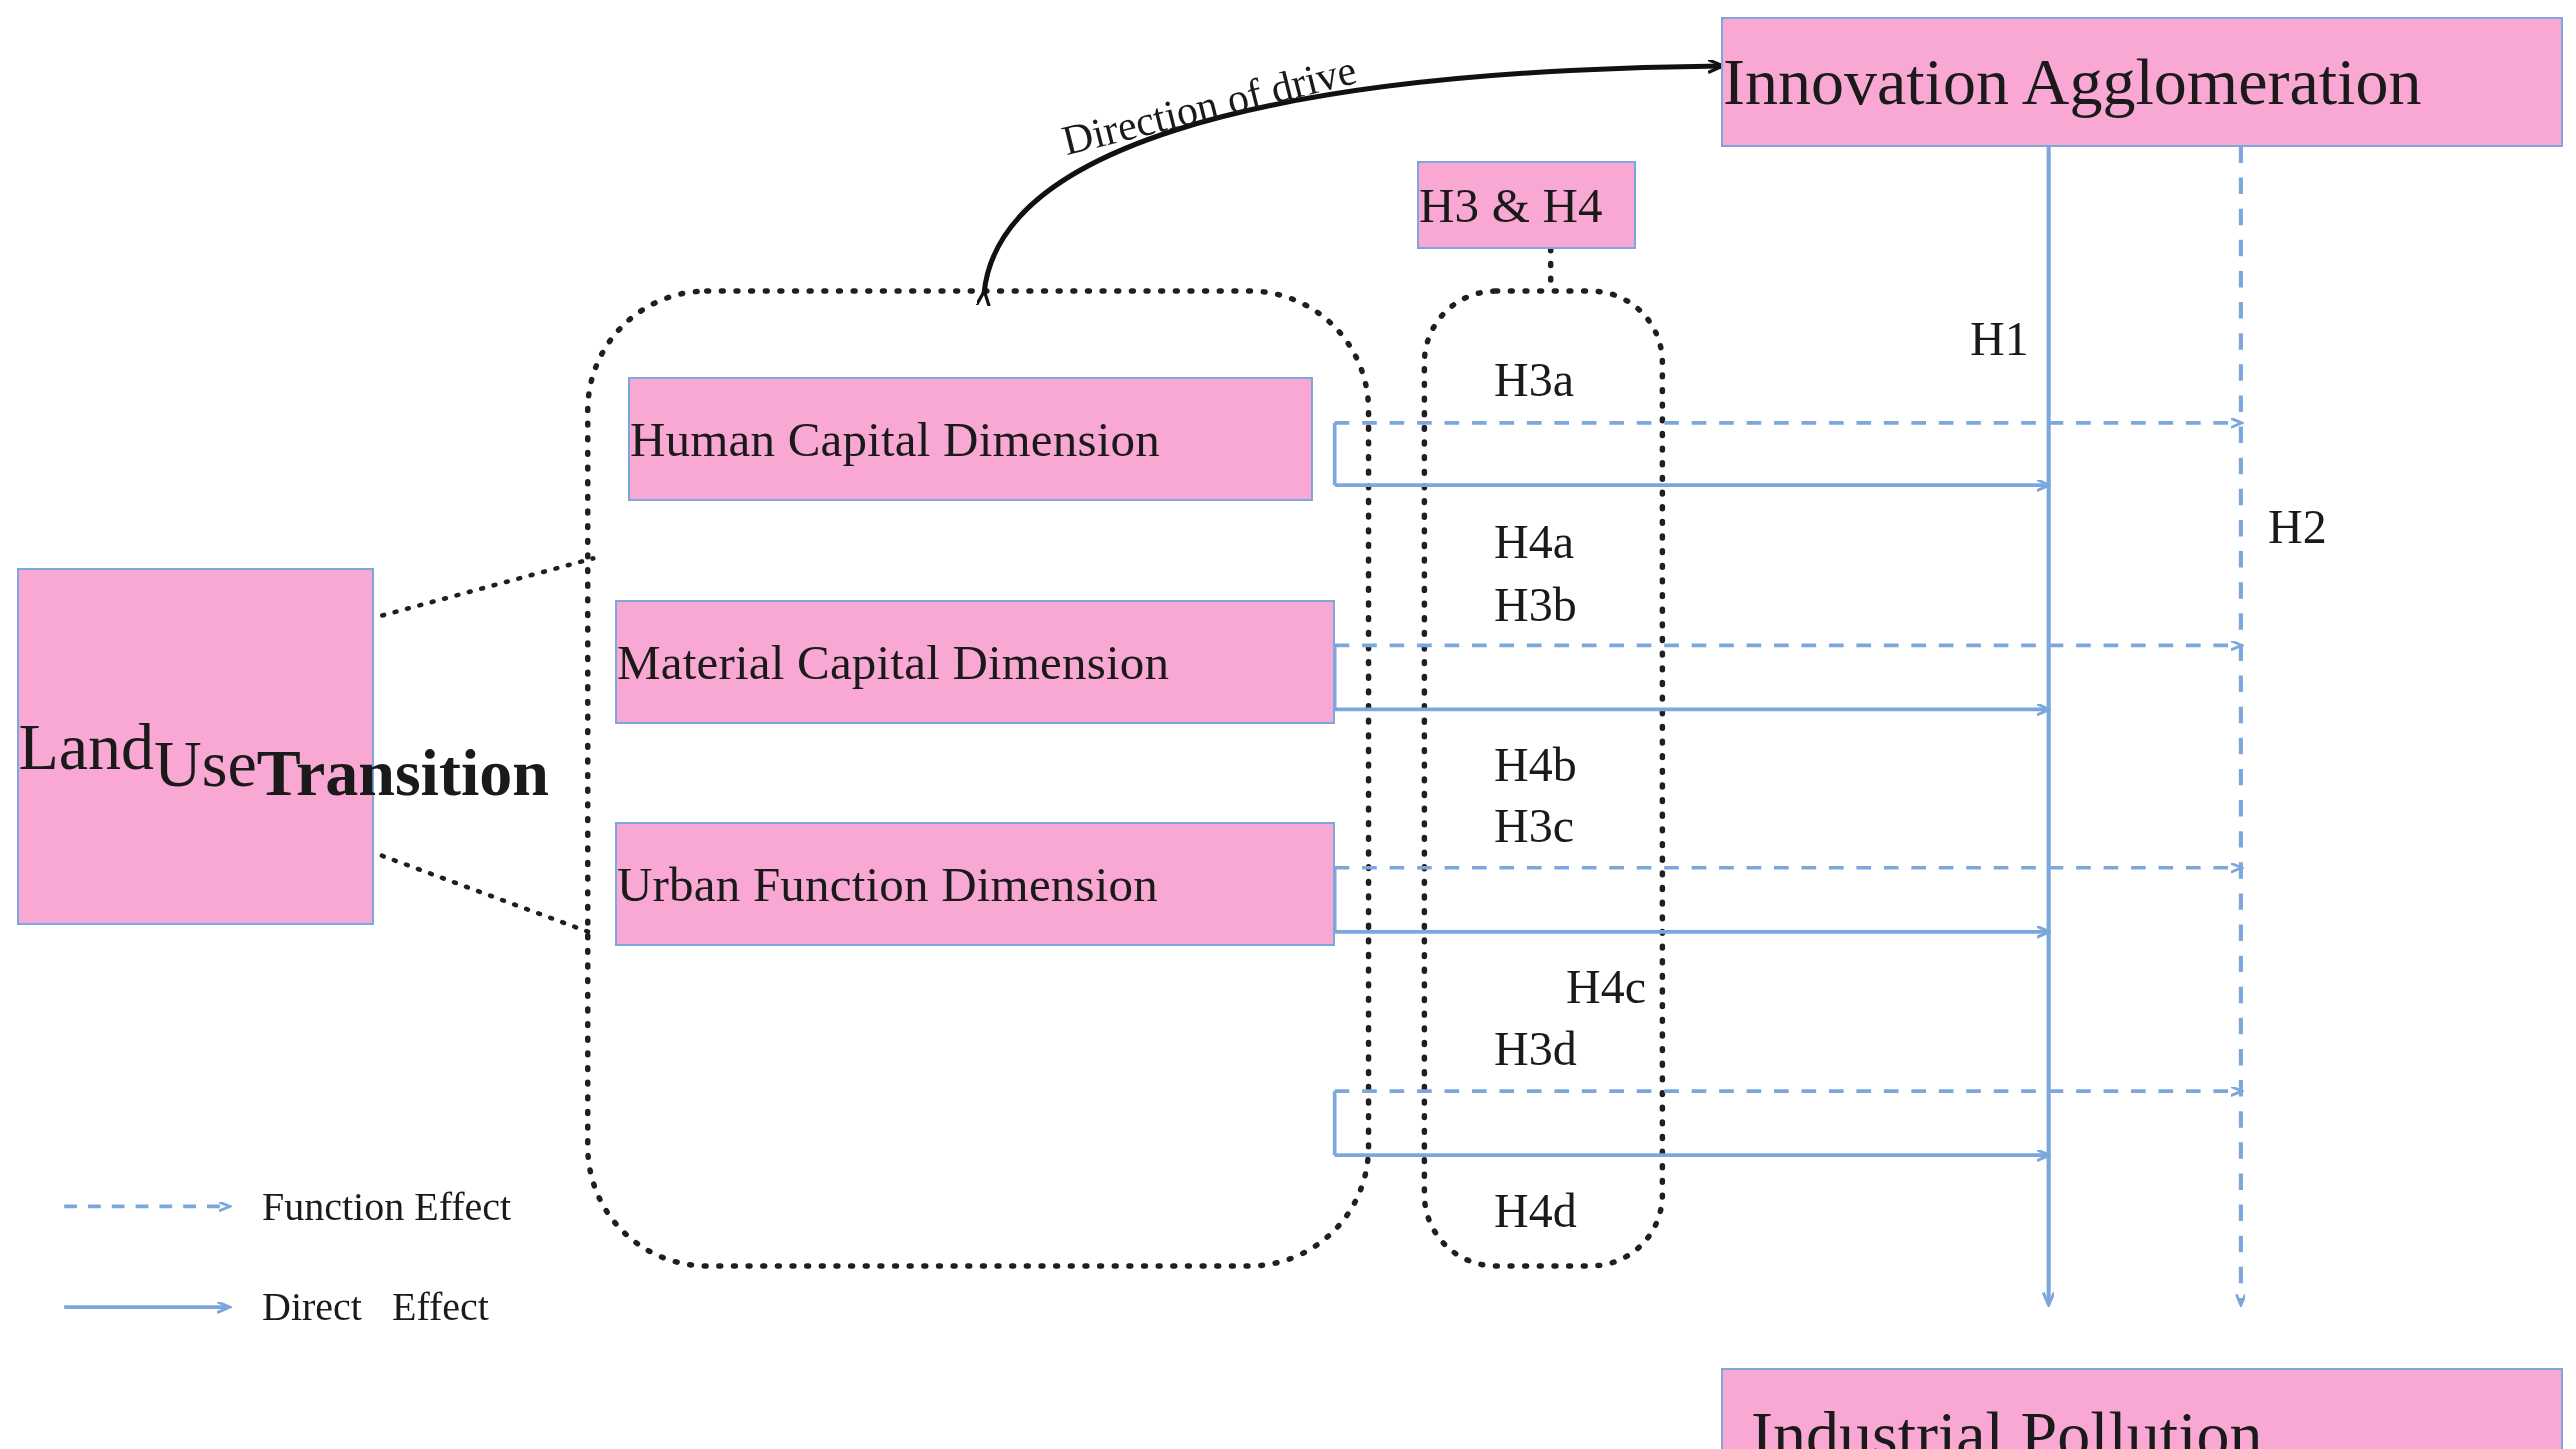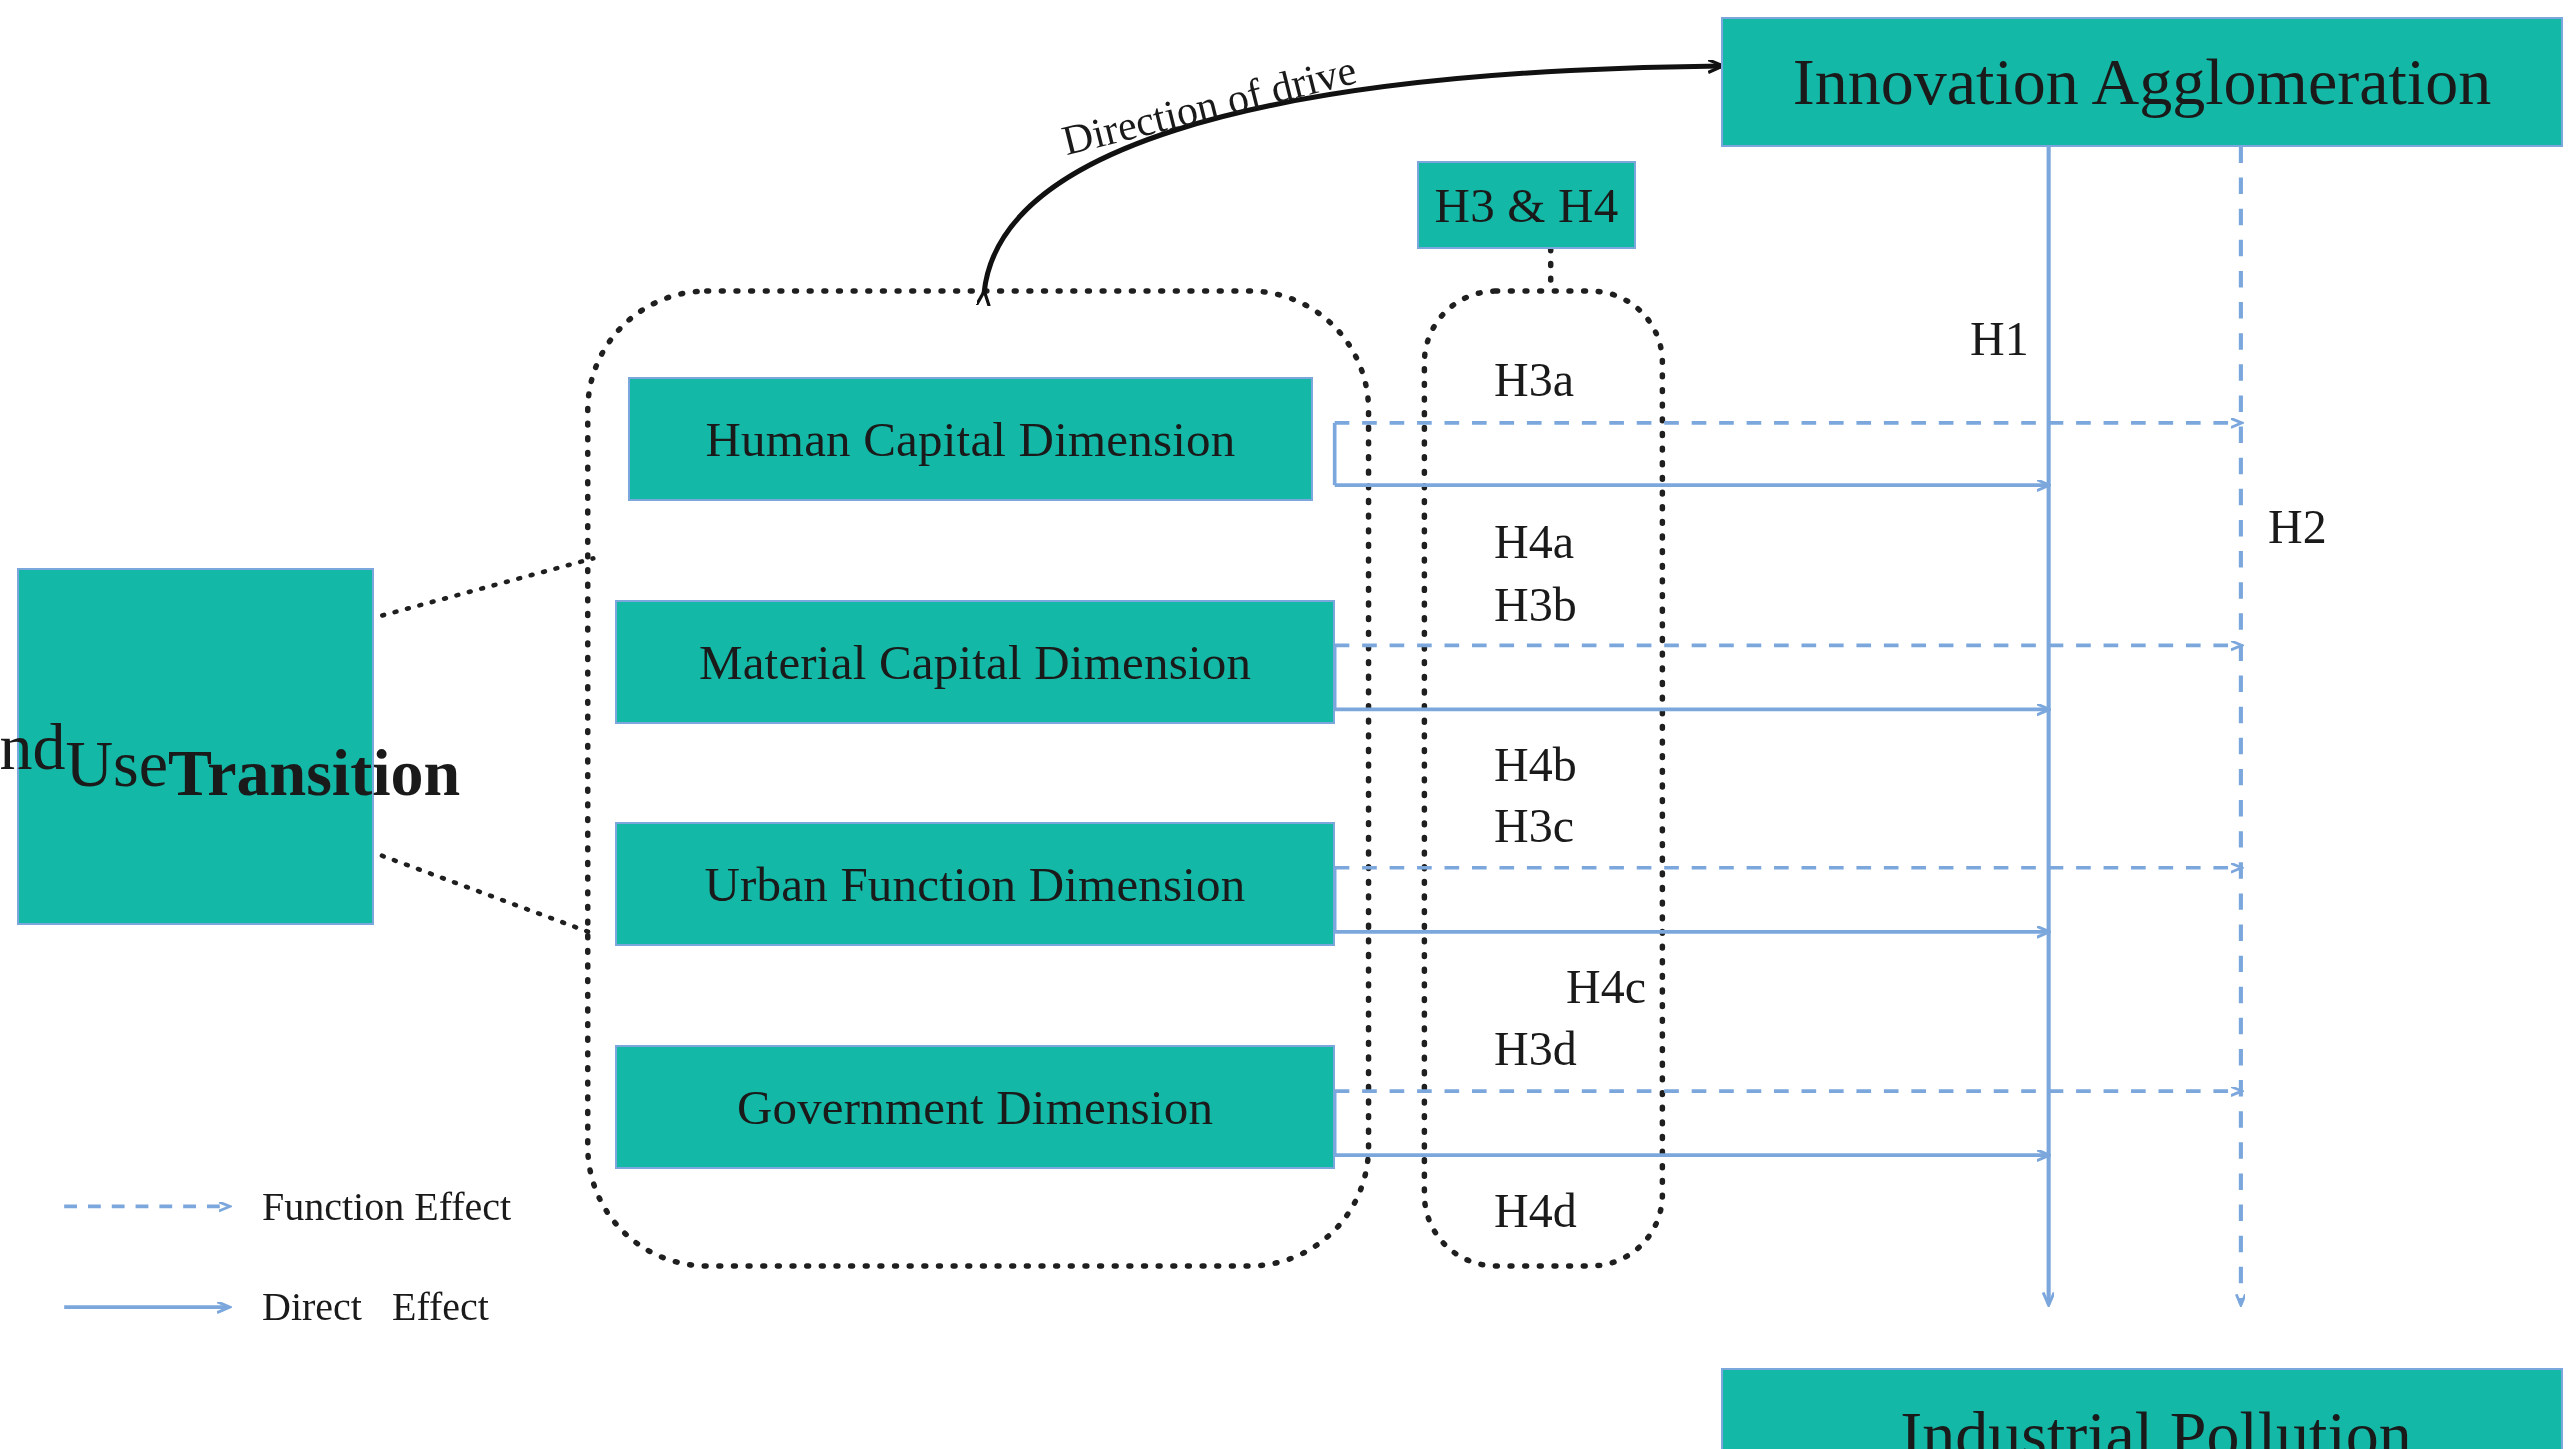--- a/index.html
+++ b/index.html
@@ -1,20 +1,20 @@
 <!DOCTYPE html>
 <html style="font-size:14.6px"><head>
 <meta charset="utf-8">
 <style>
   html,body{margin:0;padding:0;background:#ffffff;}
   body{width:2576px;height:1449px;font-family:"Liberation Serif",serif;color:#1a1a1a;}
   #stage{position:relative;width:2576px;height:1449px;overflow:hidden;background:#fff;}
   svg.layer{position:absolute;left:0;top:0;width:2576px;height:1449px;pointer-events:none;}
-  .nodebox{position:absolute;border:2.7px solid #7BA7DD;background:#14b8a6;
-           display:flex;align-items:center;justify-content:center;box-sizing:border-box;}
+  .nodebox{position:absolute;border:2.7px solid #7BA7DD;background:#f9a8d4;
+           display:flex;align-items:center;box-sizing:border-box;}
   .nodebox span{display:block;}
   .lbl{position:absolute;white-space:pre;}
   .dimlabel{font-size:49px;letter-spacing:0.2px;}
   .hyp{font-size:48px;}
   .big{font-size:66px;}
   .legendtxt{font-size:40px;}
   .drive{position:absolute;font-size:42px;transform-origin:left bottom;}
 </style>
 </head>
 <body>
@@ -80,23 +80,20 @@
   </div>
 
   <div class="nodebox" style="left:615px;top:600px;width:720px;height:124px;">
     <span class="dimlabel">Material Capital Dimension</span>
   </div>
 
   <div class="nodebox" style="left:615px;top:822px;width:720px;height:124px;">
     <span class="dimlabel">Urban Function Dimension</span>
   </div>
 
-  <div class="nodebox" style="left:615px;top:1045px;width:720px;height:124px;">
-    <span class="dimlabel">Government    Dimension</span>
-  </div>
 
   <div class="nodebox" style="left:1417px;top:161px;width:219px;height:88px;">
     <span class="dimlabel">H3 &amp; H4</span>
   </div>
 
   <div class="nodebox" style="left:1721px;top:16.5px;width:842px;height:130px;">
     <span class="big">Innovation Agglomeration</span>
   </div>
 
   <div class="nodebox" style="left:1721px;top:1368px;width:842px;height:134px;padding-left:28px;">

